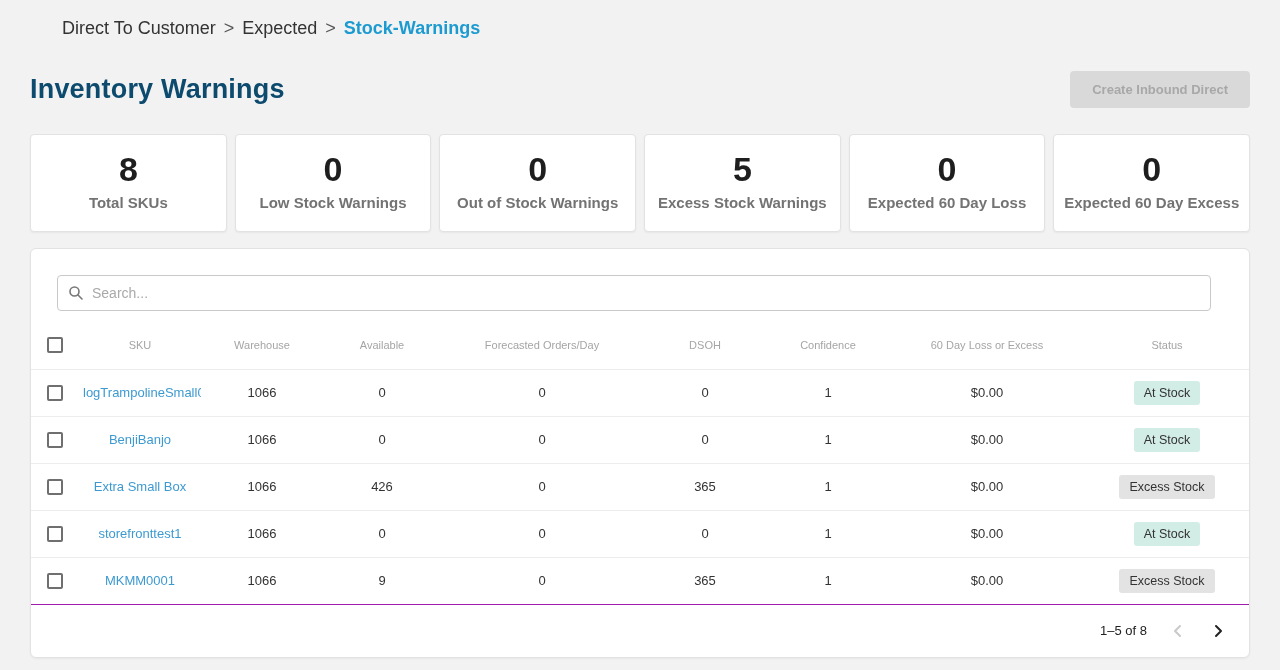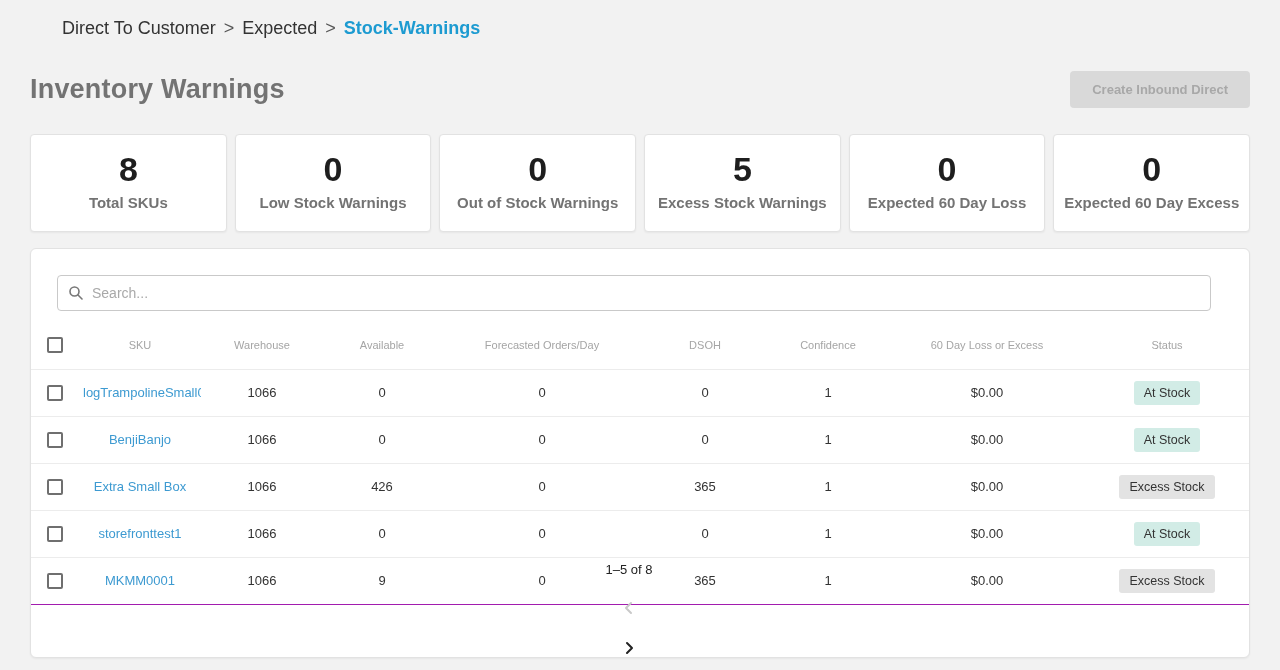--- a/index.html
+++ b/index.html
@@ -33,21 +33,21 @@
   .title-row {
     display: flex;
     justify-content: space-between;
     align-items: center;
     margin: 32px 30px 0 30px;
   }
   .page-title {
     font-size: 27px;
     font-weight: 800;
     letter-spacing: 0.2px;
-    color: #737373;
+    color: #0c4a6e;
     margin: 0;
   }
   .create-btn {
     background: #d9d9d9;
     color: #a8a8a8;
     font-weight: 700;
     font-size: 13px;
     border: none;
     border-radius: 4px;
     padding: 0 22px;
@@ -168,21 +168,20 @@
   .badge-excess { background: var(--badge-excess, #e3e3e3); }
 
   
   .pagination {
     display: flex;
     justify-content: flex-end;
     align-items: center;
     height: 52px;
     padding-right: 22px;
     gap: 22px;
-    flex-direction: column;
   }
   .page-range { font-size: 13px; color: #222; }
   .page-btn {
     background: none;
     border: none;
     padding: 0;
     cursor: pointer;
     display: flex;
     align-items: center;
   }

